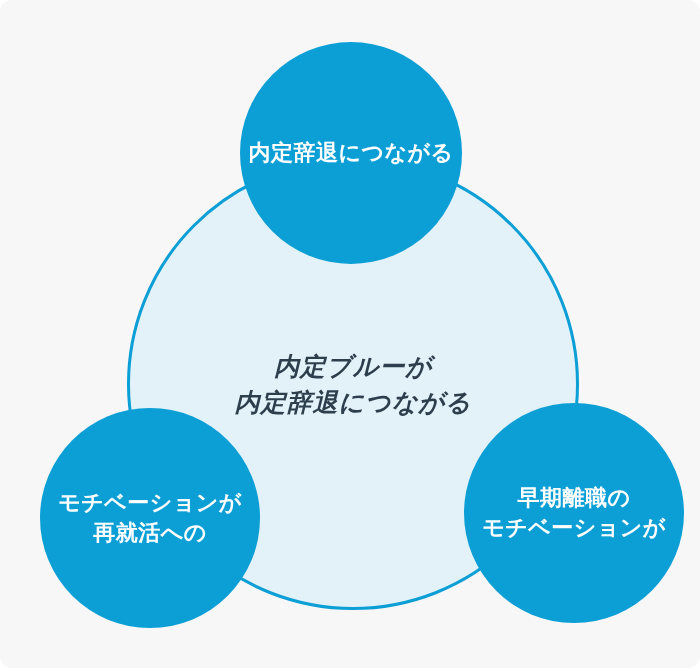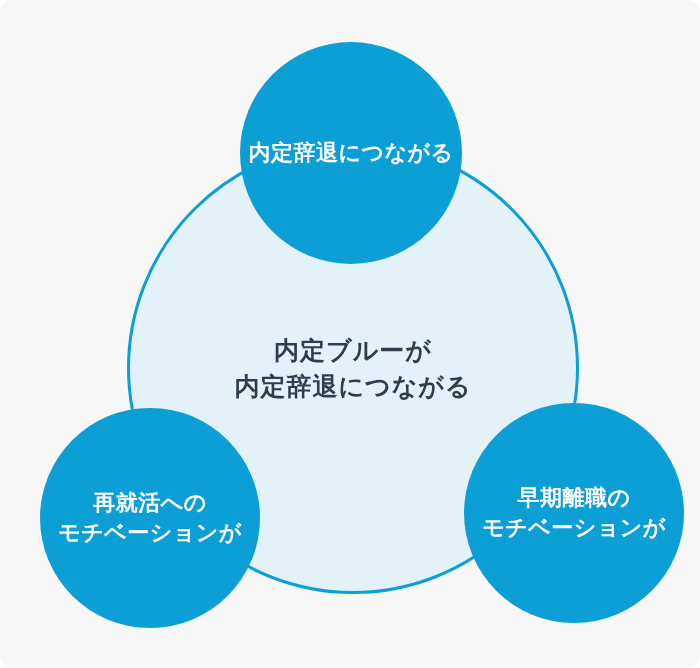--- a/index.html
+++ b/index.html
@@ -27,26 +27,27 @@
     position: absolute;
     border-radius: 50%;
     display: flex;
     align-items: center;
     justify-content: center;
     text-align: center;
     box-sizing: border-box;
   }
   .center-circle {
     left: 127px;
-    top: 142px;
+    top: 158px;
     width: 452px;
     height: 452px;
     background: var(--center-fill, #e3f1f9);
     border: 3px solid var(--center-stroke, #0c9fd6);
     z-index: 1;
+    font-style: italic;
   }
   .center-title {
     color: var(--title-text, #2d3f4d);
     font-size: 25px;
     font-weight: 700;
     line-height: 1.45;
     letter-spacing: 1px;
   }
   .risk-circle {
     background: var(--circle-blue, #0c9fd6);
@@ -94,22 +95,22 @@
     </div>
 
     <div class="circle risk-circle top">
       <div class="risk-label">
         <span class="line">内定辞退につながる</span>
       </div>
     </div>
 
     <div class="circle risk-circle bottom-left">
       <div class="risk-label">
+        <span class="line">モチベーションが</span>
         <span class="line">再就活への</span>
-        <span class="line">モチベーションが</span>
       </div>
     </div>
 
     <div class="circle risk-circle bottom-right">
       <div class="risk-label">
         <span class="line">早期離職の</span>
         <span class="line">モチベーションが</span>
       </div>
     </div>
 

